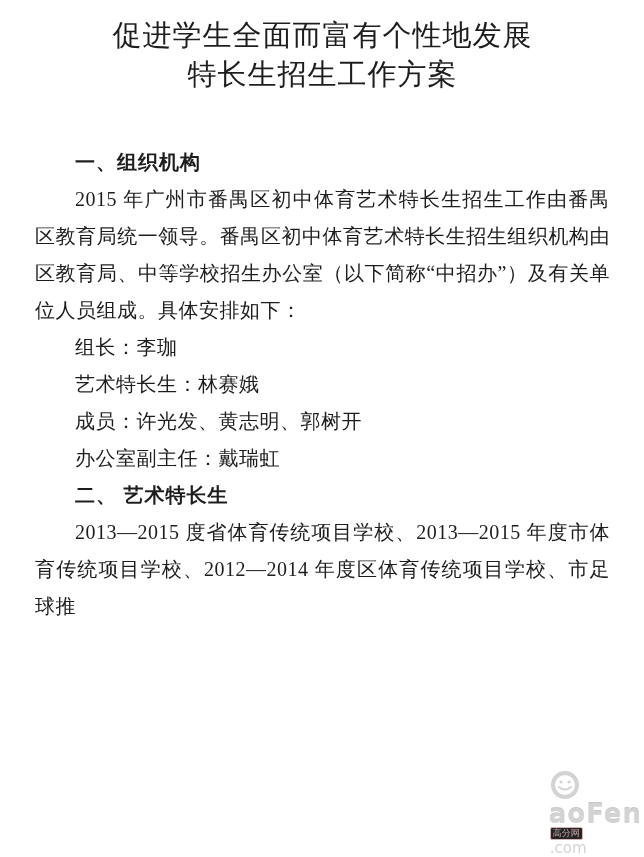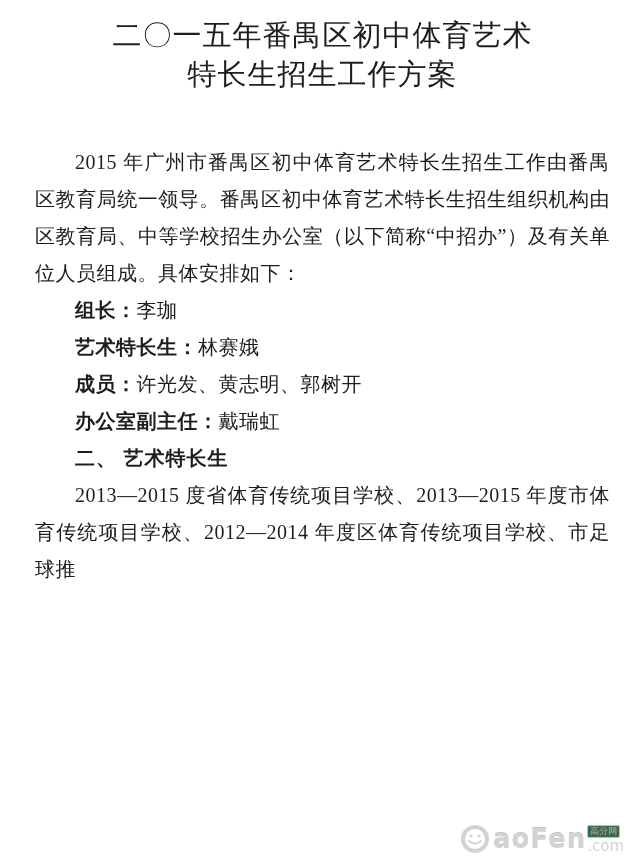--- a/index.html
+++ b/index.html
@@ -45,34 +45,35 @@
     font-weight: bold;
     font-size: 20px;
     letter-spacing: 1px;
   }
   .role-line {
     margin: 0;
     text-indent: 2em;
   }
   .role-label {
     font-family: "Liberation Sans", "DejaVu Sans", sans-serif;
-    font-weight: bold;
+    font-weight: normal;
   }
   .role-name {
     font-family: "Liberation Serif", "DejaVu Serif", serif;
     font-weight: normal;
   }
   .watermark {
     position: absolute;
-    right: 20px;
+    right: 2px;
     bottom: 2px;
     display: flex;
-    align-items: center;
+    align-items: flex-start;
     opacity: 0.85;
     user-select: none;
+    flex-direction: column;
   }
   .wm-logo { display: block; margin-right: 2px; }
   .wm-text {
     font-family: "DejaVu Sans", "Liberation Sans", sans-serif;
     font-weight: bold;
     font-size: 26px;
     line-height: 26px;
     color: #cccccc;
     text-shadow: 0 1px 0 #ffffff, 0 -1px 0 #bdbdbd;
     letter-spacing: 1px;
@@ -80,44 +81,45 @@
   .wm-right { display: flex; flex-direction: column; align-items: flex-start; margin-left: 1px; }
   .wm-badge {
     font-family: "Liberation Sans", "DejaVu Sans", sans-serif;
     font-size: 9px;
     line-height: 11px;
     color: #bb9494;
     border: 1px solid #ccabab;
     border-radius: 2px;
     padding: 0 2px;
     margin-bottom: 1px;
-    background: #14532d;
+    background: #000000;
   }
   .wm-com {
     font-family: "DejaVu Sans", "Liberation Sans", sans-serif;
     font-weight: normal;
     font-size: 15px;
     line-height: 14px;
     color: #cccccc;
     text-shadow: 0 1px 0 #ffffff;
   }
 </style>
 </head>
 <body>
 
 <div class="page">
 
   <h1 class="doc-title">
-    <span class="t-line">二〇一五年番禺区初中体育艺术</span>
+    <span class="t-line">促进学生全面而富有个性地发展</span>
     <span class="t-line">特长生招生工作方案</span>
   </h1>
 
   <div class="body-text">
 
 
+    <p class="sec-heading">一、组织机构</p>
 
     <p class="para">2015 年广州市番禺区初中体育艺术特长生招生工作由番禺区教育局统一领导。番禺区初中体育艺术特长生招生组织机构由区教育局、中等学校招生办公室（以下简称“中招办”）及有关单位人员组成。具体安排如下：</p>
 
     <p class="role-line">
       <span class="role-label">组长：</span><span class="role-name">李珈</span>
     </p>
     <p class="role-line">
       <span class="role-label">艺术特长生：</span><span class="role-name">林赛娥</span>
     </p>
     <p class="role-line">

